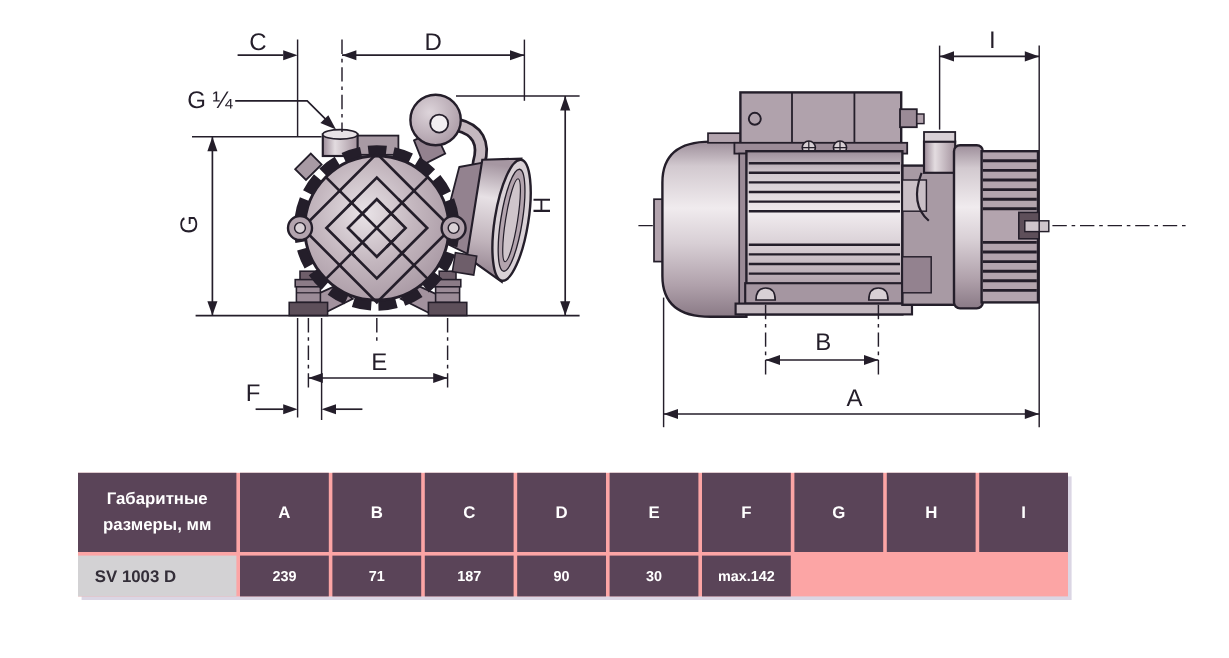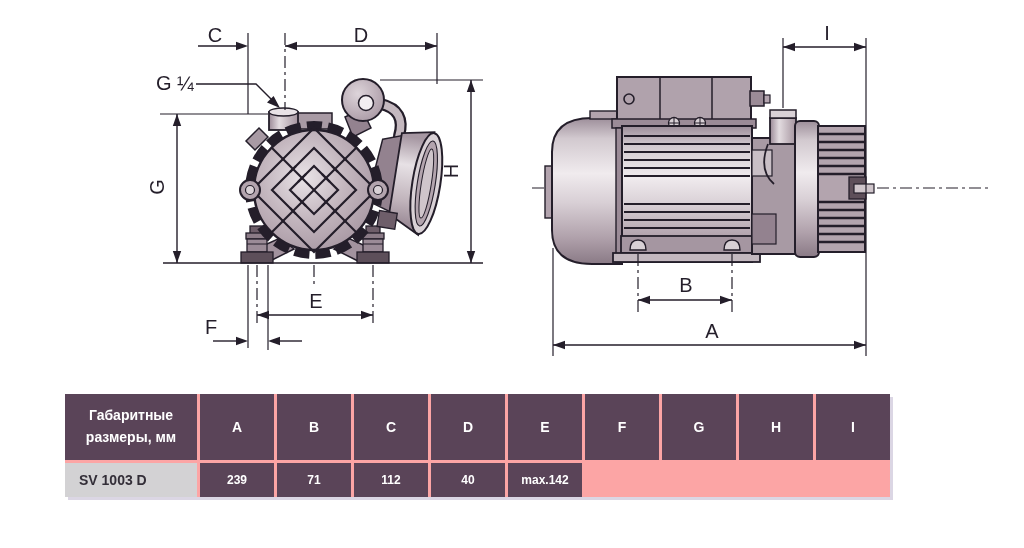--- a/index.html
+++ b/index.html
@@ -283,18 +283,19 @@
     <div class="cell head">D</div>
     <div class="cell head">E</div>
     <div class="cell head">F</div>
     <div class="cell head">G</div>
     <div class="cell head">H</div>
     <div class="cell head">I</div>
 
     <div class="cell model">SV 1003 D</div>
     <div class="cell val">239</div>
     <div class="cell val">71</div>
-    <div class="cell val">112</div>
-    <div class="cell val">40</div>
+    <div class="cell val">187</div>
+    <div class="cell val">90</div>
+    <div class="cell val">30</div>
     <div class="cell val">max.142</div>
   </div>
 
 </div>
 
 </body></html>

